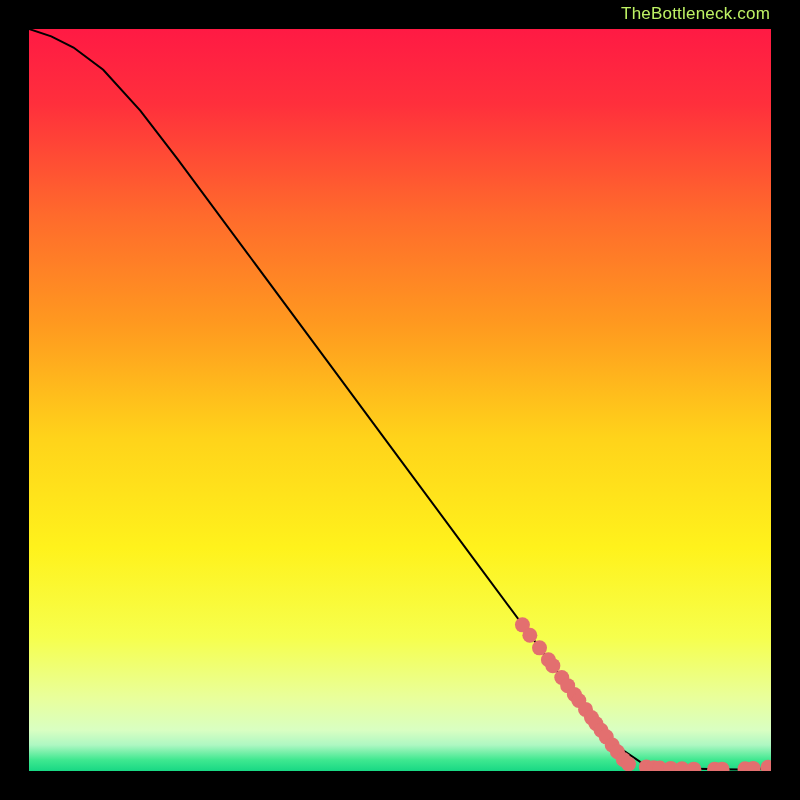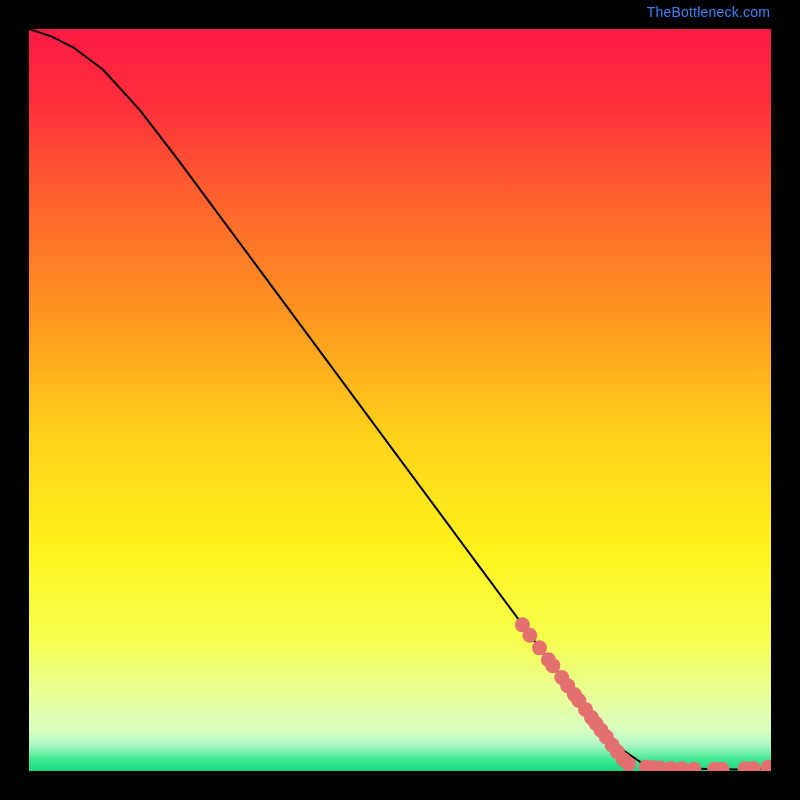--- a/index.html
+++ b/index.html
@@ -29,22 +29,22 @@
     inset: 0;
   }
   .svg-layer {
     position: absolute;
     inset: 0;
   }
   .watermark {
     position: absolute;
     top: 4px;
     right: 30px;
-    color: #3b82f6;
-    font-size: 14px;
+    color: #bef264;
+    font-size: 17px;
     font-weight: 500;
     letter-spacing: 0.2px;
     user-select: none;
   }
 </style>
 </head>
 <body>
 
 <div class="stage">
 

